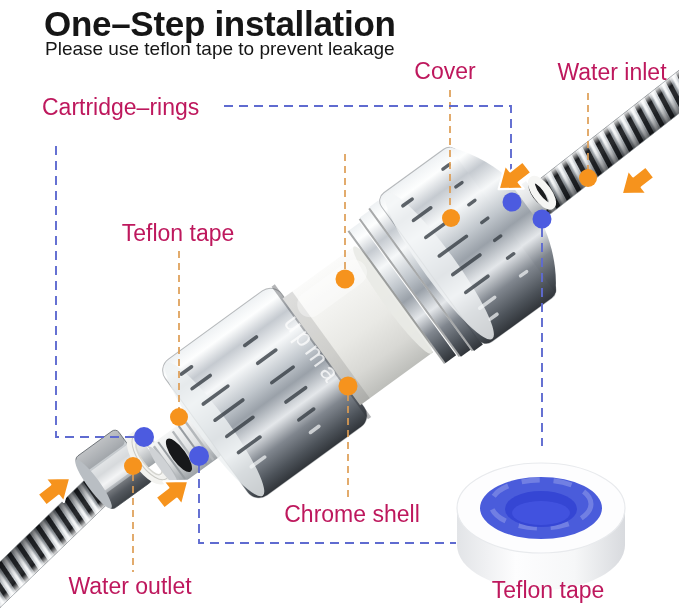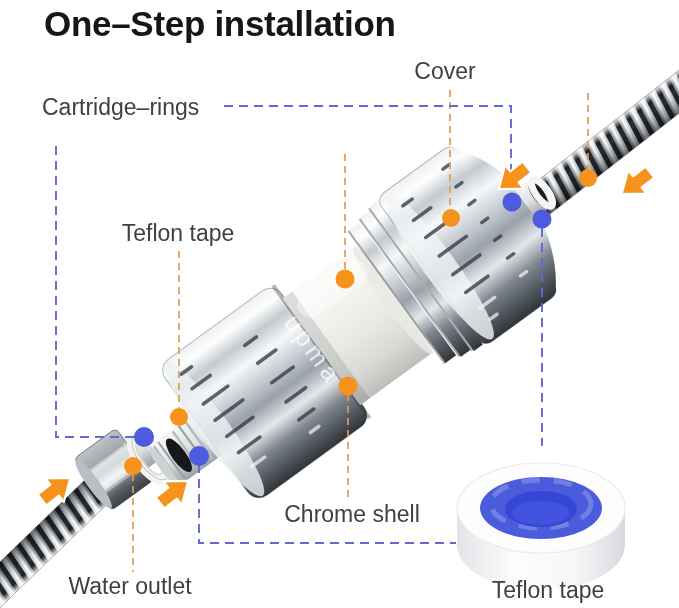--- a/index.html
+++ b/index.html
@@ -1,19 +1,19 @@
 <!DOCTYPE html>
 <html><head>
 <meta charset="utf-8">
 <style>
   html,body{margin:0;padding:0;background:#ffffff;}
   #stage{position:relative;width:679px;height:608px;overflow:hidden;background:#ffffff;
          font-family:"Liberation Sans", sans-serif;color:#161616;}
   #scene{position:absolute;left:0;top:0;}
-  .lbl{position:absolute;font-size:23px;white-space:nowrap;color:#404040;}
+  .lbl{position:absolute;font-size:23px;white-space:nowrap;color:#be185d;}
   .lbl.centered{transform:translateX(-50%);}
   #title{position:absolute;left:44px;top:4px;font-size:35px;font-weight:bold;letter-spacing:-.3px;}
   #subtitle{position:absolute;left:45px;top:38px;font-size:19px;}
 </style>
 </head>
 <body>
 
 <div id="stage">
 
 <svg id="scene" width="679" height="608" viewBox="0 0 679 608">
@@ -220,20 +220,22 @@
 
   <g stroke="#ffffff" stroke-width="2.2" stroke-linejoin="round">
     <path d="M0,-7 L16,-7 L16,-15 L36,0 L16,15 L16,7 L0,7 Z" transform="translate(42,500) rotate(-38)" fill="#f6931d"></path>
     <path d="M0,-7 L16,-7 L16,-15 L36,0 L16,15 L16,7 L0,7 Z" transform="translate(160,503) rotate(-38)" fill="#f6931d"></path>
     <path d="M0,-7 L16,-7 L16,-15 L36,0 L16,15 L16,7 L0,7 Z" transform="translate(527,167) rotate(142)" fill="#f6931d"></path>
     <path d="M0,-7 L16,-7 L16,-15 L36,0 L16,15 L16,7 L0,7 Z" transform="translate(650,172) rotate(142)" fill="#f6931d"></path>
   </g>
 </svg>
 
   <div id="title">One–Step installation</div>
+  <div id="subtitle">Please use teflon tape to prevent leakage</div>
 
   <div class="lbl centered" style="left:445px;top:58px;">Cover</div>
+  <div class="lbl centered" style="left:612px;top:59px;">Water inlet</div>
   <div class="lbl" style="left:42px;top:94px;">Cartridge–rings</div>
   <div class="lbl centered" style="left:178px;top:220px;">Teflon tape</div>
   <div class="lbl centered" style="left:352px;top:501px;text-align:center;">Chrome shell</div>
   <div class="lbl centered" style="left:130px;top:573px;">Water outlet</div>
   <div class="lbl centered" style="left:548px;top:577px;">Teflon tape</div>
 </div>
 
 </body></html>

